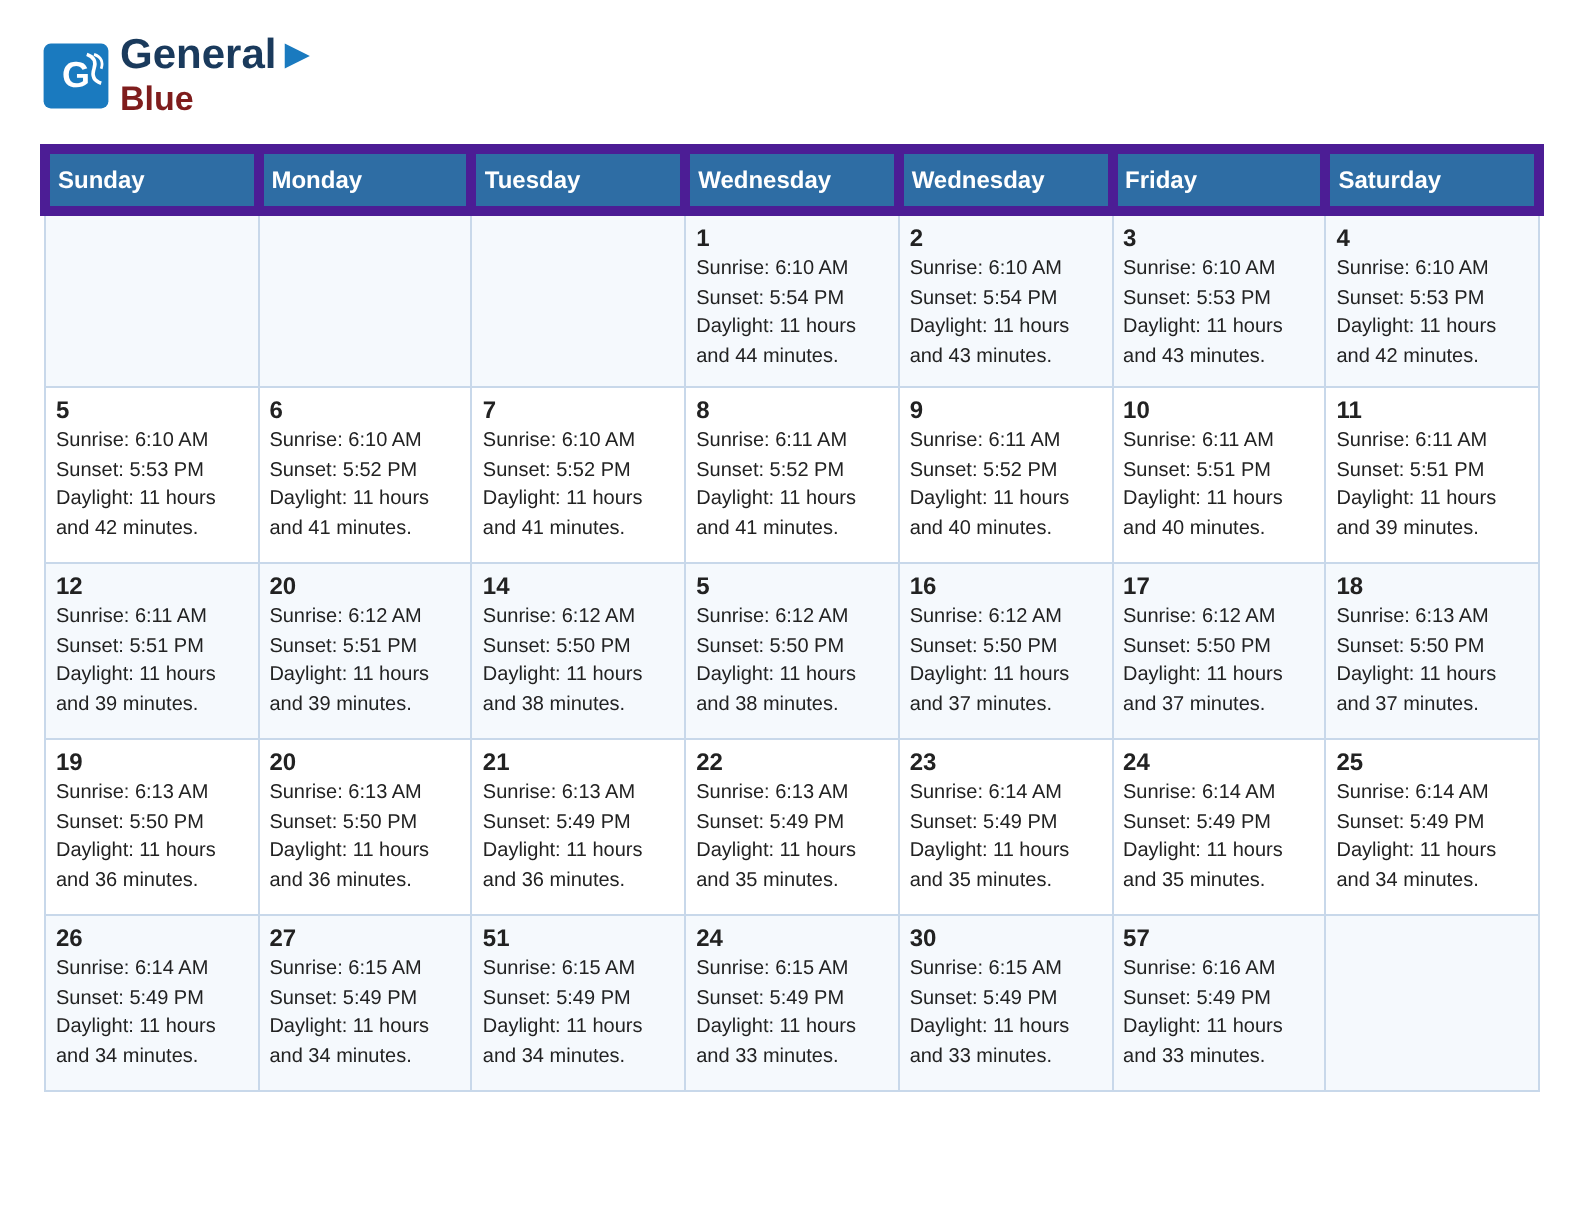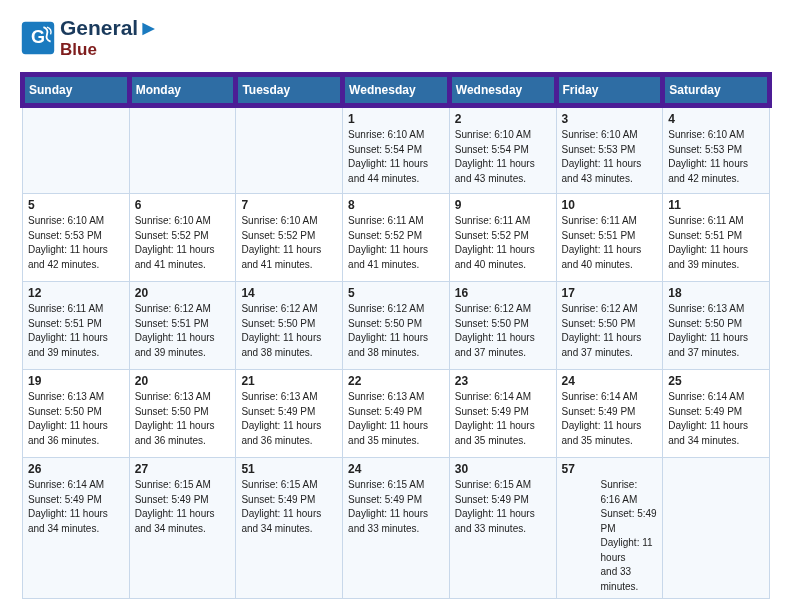--- a/index.html
+++ b/index.html
@@ -339,21 +339,21 @@
           </td>
           <td>
             <span class="day-num">30</span>
             <div class="day-info" style="white-space: pre-line;">Sunrise: 6:15 AM
 Sunset: 5:49 PM
 Daylight: 11 hours
 and 33 minutes.</div>
           </td>
           <td>
             <span class="day-num">57</span>
-            <div class="day-info" style="white-space: pre-line; margin-left: 39px;">Sunrise: 6:16 AM
+            <div class="day-info" style="white-space: pre-line;">Sunrise: 6:16 AM
 Sunset: 5:49 PM
 Daylight: 11 hours
 and 33 minutes.</div>
           </td>
           <td class="empty-cell"></td>
         </tr>
       </tbody>
   </table>
 </div>
 

